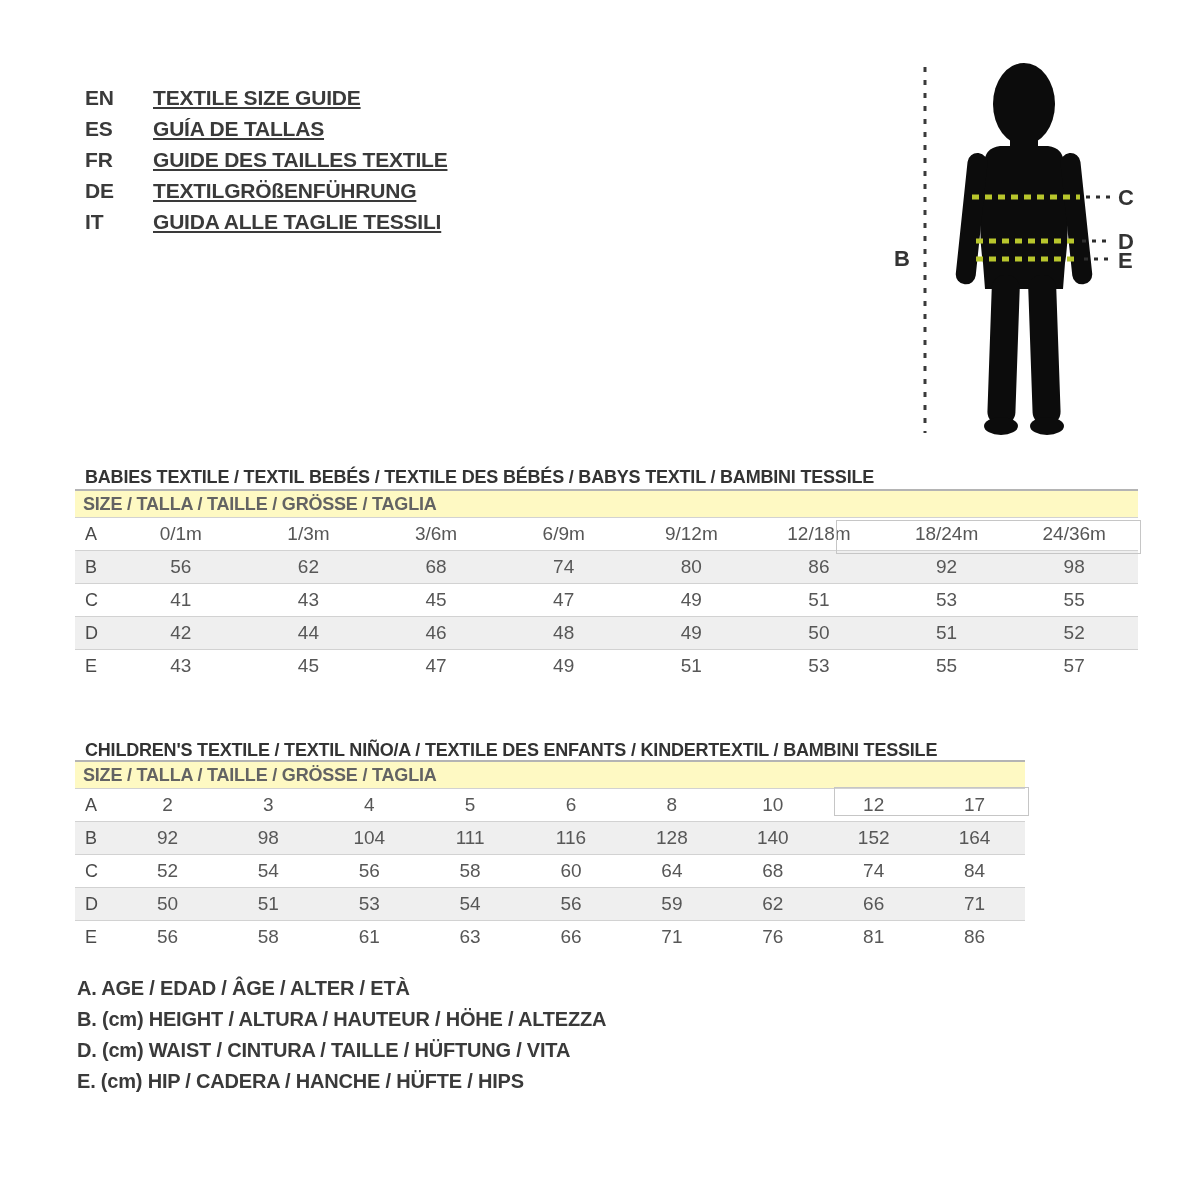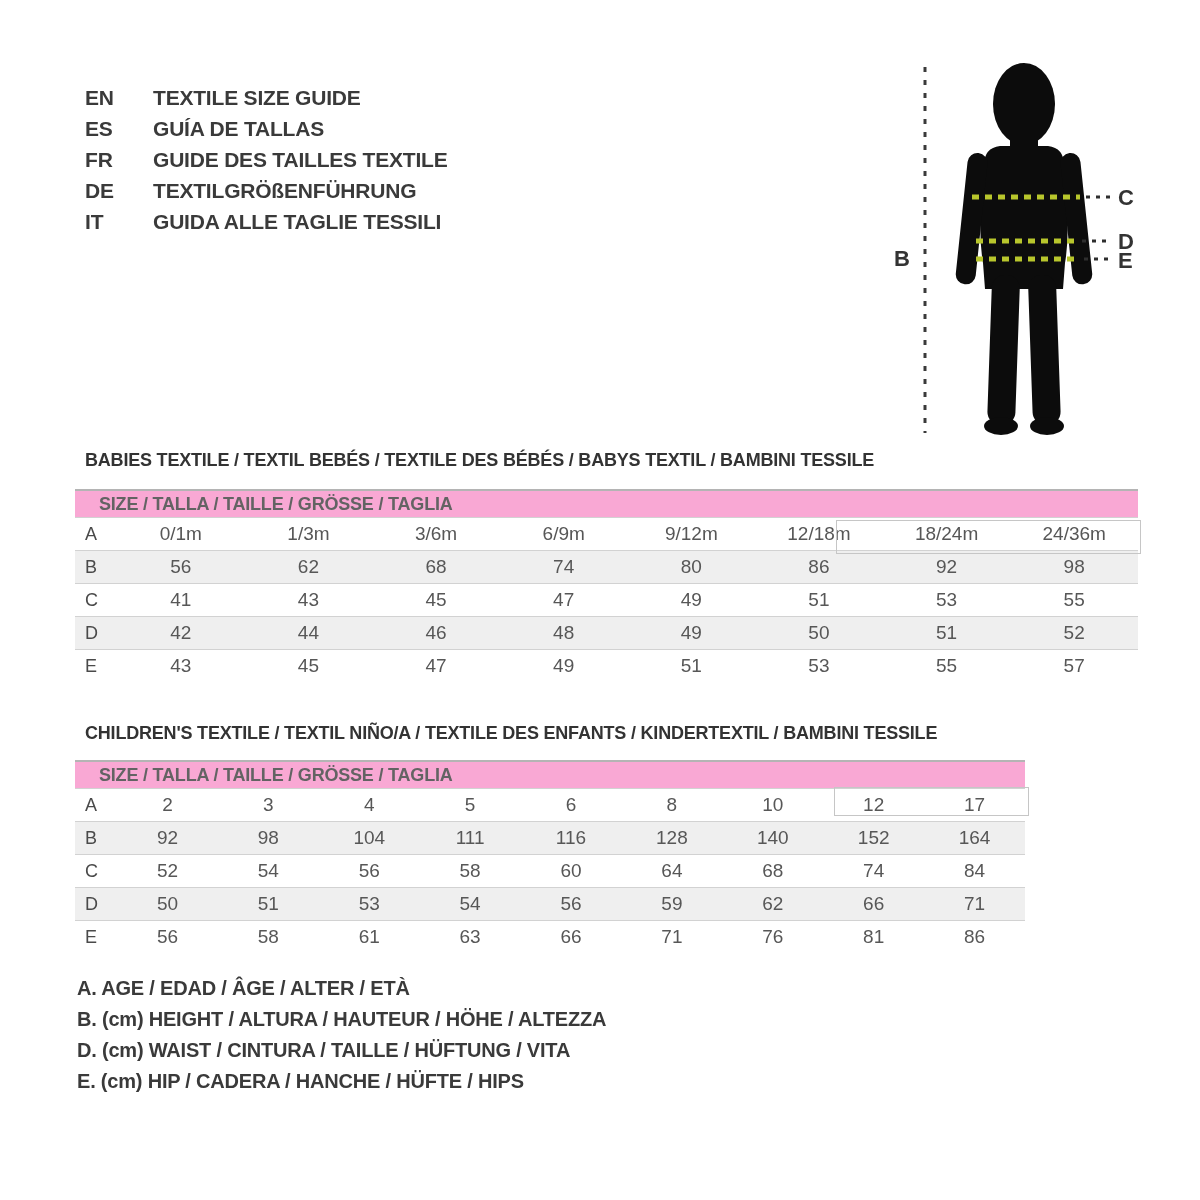--- a/index.html
+++ b/index.html
@@ -3,37 +3,37 @@
 <meta charset="utf-8">
 <style>
   html,body{margin:0;padding:0;background:#ffffff;}
   #canvas{position:relative;width:1200px;height:1200px;background:#fff;overflow:hidden;
           font-family:"Liberation Sans", sans-serif;color:#3c3c3c;}
 
   
   .lang-list{position:absolute;left:85px;top:82px;}
   .lang-row{display:flex;height:31px;align-items:center;}
   .lang-code{width:68px;font-size:21px;font-weight:700;letter-spacing:-0.2px;color:#3a3a3a;}
-  .lang-label{font-size:21px;font-weight:700;letter-spacing:-0.2px;color:#3a3a3a;white-space:nowrap;}
+  .lang-label{font-size:21px;font-weight:700;letter-spacing:-0.2px;color:#3a3a3a;white-space:nowrap;text-decoration:underline;}
 
   
   .figure{position:absolute;left:880px;top:53px;width:310px;height:395px;}
 
   
   .section-title{position:absolute;left:85px;font-size:18px;font-weight:700;letter-spacing:-0.2px;
-                 color:#333;white-space:nowrap;}
+                 color:#333;white-space:nowrap;margin-top:17px;}
   #title-0{top:450px;}
   #title-1{top:723px;}
 
   
   .size-table{position:absolute;left:75px;}
   #table-0{top:489px;width:1063px;}
   #table-1{top:760px;width:950px;}
-  .t-band{height:26px;line-height:26px;background:#f9a8d4;border-top:2px solid #b4b4b4;
-          padding-left:24px;font-size:18px;font-weight:700;letter-spacing:-0.2px;color:#636363;}
+  .t-band{height:26px;line-height:26px;background:#fef9c3;border-top:2px solid #b4b4b4;
+          padding-left:8px;font-size:18px;font-weight:700;letter-spacing:-0.2px;color:#636363;}
   .t-row{display:flex;height:32px;align-items:center;border-top:1px solid #d2d2d2;}
   .t-row.stripe{background:#efefef;}
   .t-key{width:32px;padding-left:10px;font-size:18px;color:#4a4a4a;}
   .t-cell{flex:1;text-align:center;font-size:19px;color:#575757;}
 
   
   .hl-box{position:absolute;border:1px solid #c6c6c6;background:transparent;}
   #hl-babies{left:836px;top:520px;width:303px;height:32px;}
   #hl-children{left:834px;top:787px;width:193px;height:27px;}
 

